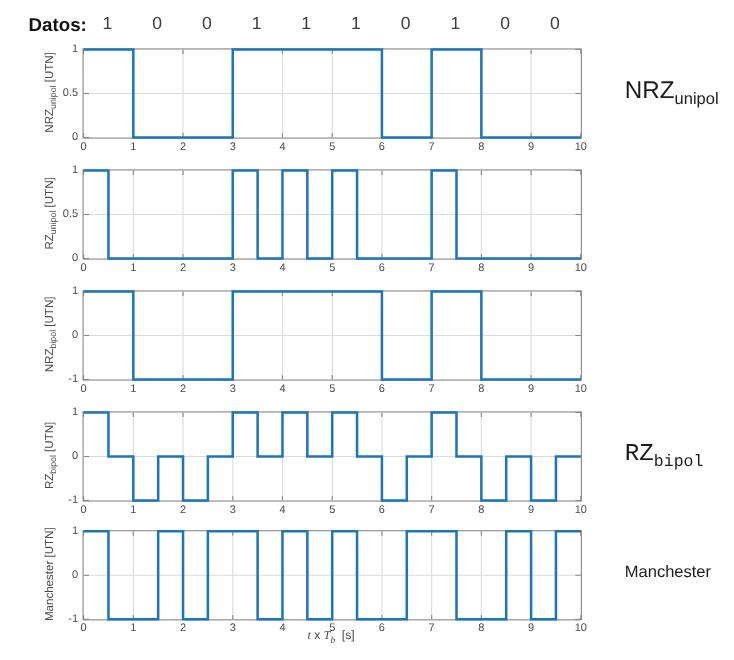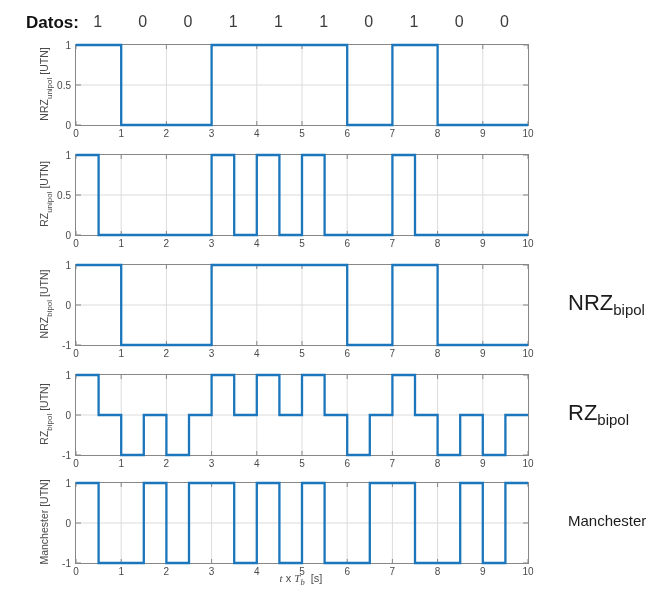--- a/index.html
+++ b/index.html
@@ -105,20 +105,21 @@
         <span style="left: 135.6px;">3</span>
         <span style="left: 180.8px;">4</span>
         <span style="left: 226px;">5</span>
         <span style="left: 271.2px;">6</span>
         <span style="left: 316.4px;">7</span>
         <span style="left: 361.6px;">8</span>
         <span style="left: 406.8px;">9</span>
         <span style="left: 452px;">10</span>
       </div>
   </div>
+  <div class="rlabel" style="top:84px;"><span>NRZ</span><sub>unipol</sub></div>
 
   <div class="ylabel" style="top:194px;"><span>RZ</span><sub>unipol</sub><span> [UTN]</span></div>
   <div class="plot" style="top:154px;">
     <svg width="452" height="80">
         <line x1="45.2" y1="0" x2="45.2" y2="80" stroke="#dcdcdc" stroke-width="1"></line>
         <line x1="90.4" y1="0" x2="90.4" y2="80" stroke="#dcdcdc" stroke-width="1"></line>
         <line x1="135.6" y1="0" x2="135.6" y2="80" stroke="#dcdcdc" stroke-width="1"></line>
         <line x1="180.8" y1="0" x2="180.8" y2="80" stroke="#dcdcdc" stroke-width="1"></line>
         <line x1="226" y1="0" x2="226" y2="80" stroke="#dcdcdc" stroke-width="1"></line>
         <line x1="271.2" y1="0" x2="271.2" y2="80" stroke="#dcdcdc" stroke-width="1"></line>
@@ -231,21 +232,20 @@
         <span style="left: 135.6px;">3</span>
         <span style="left: 180.8px;">4</span>
         <span style="left: 226px;">5</span>
         <span style="left: 271.2px;">6</span>
         <span style="left: 316.4px;">7</span>
         <span style="left: 361.6px;">8</span>
         <span style="left: 406.8px;">9</span>
         <span style="left: 452px;">10</span>
       </div>
   </div>
-  <div class="rlabel" style="top:304px;"><span>NRZ</span><sub>bipol</sub></div>
 
   <div class="ylabel" style="top:414px;"><span>RZ</span><sub>bipol</sub><span> [UTN]</span></div>
   <div class="plot" style="top:374px;">
     <svg width="452" height="80">
         <line x1="45.2" y1="0" x2="45.2" y2="80" stroke="#dcdcdc" stroke-width="1"></line>
         <line x1="90.4" y1="0" x2="90.4" y2="80" stroke="#dcdcdc" stroke-width="1"></line>
         <line x1="135.6" y1="0" x2="135.6" y2="80" stroke="#dcdcdc" stroke-width="1"></line>
         <line x1="180.8" y1="0" x2="180.8" y2="80" stroke="#dcdcdc" stroke-width="1"></line>
         <line x1="226" y1="0" x2="226" y2="80" stroke="#dcdcdc" stroke-width="1"></line>
         <line x1="271.2" y1="0" x2="271.2" y2="80" stroke="#dcdcdc" stroke-width="1"></line>
@@ -295,21 +295,21 @@
         <span style="left: 135.6px;">3</span>
         <span style="left: 180.8px;">4</span>
         <span style="left: 226px;">5</span>
         <span style="left: 271.2px;">6</span>
         <span style="left: 316.4px;">7</span>
         <span style="left: 361.6px;">8</span>
         <span style="left: 406.8px;">9</span>
         <span style="left: 452px;">10</span>
       </div>
   </div>
-  <div class="rlabel" style="top:414px;"><span>RZ</span><sub>bipol</sub></div>
+  <div class="rlabel" style="top:414px;font-family:Liberation Mono, monospace;"><span>RZ</span><sub>bipol</sub></div>
 
   <div class="ylabel" style="top:522px;"><span>Manchester</span><sub></sub><span> [UTN]</span></div>
   <div class="plot" style="top:482px;">
     <svg width="452" height="80">
         <line x1="45.2" y1="0" x2="45.2" y2="80" stroke="#dcdcdc" stroke-width="1"></line>
         <line x1="90.4" y1="0" x2="90.4" y2="80" stroke="#dcdcdc" stroke-width="1"></line>
         <line x1="135.6" y1="0" x2="135.6" y2="80" stroke="#dcdcdc" stroke-width="1"></line>
         <line x1="180.8" y1="0" x2="180.8" y2="80" stroke="#dcdcdc" stroke-width="1"></line>
         <line x1="226" y1="0" x2="226" y2="80" stroke="#dcdcdc" stroke-width="1"></line>
         <line x1="271.2" y1="0" x2="271.2" y2="80" stroke="#dcdcdc" stroke-width="1"></line>

